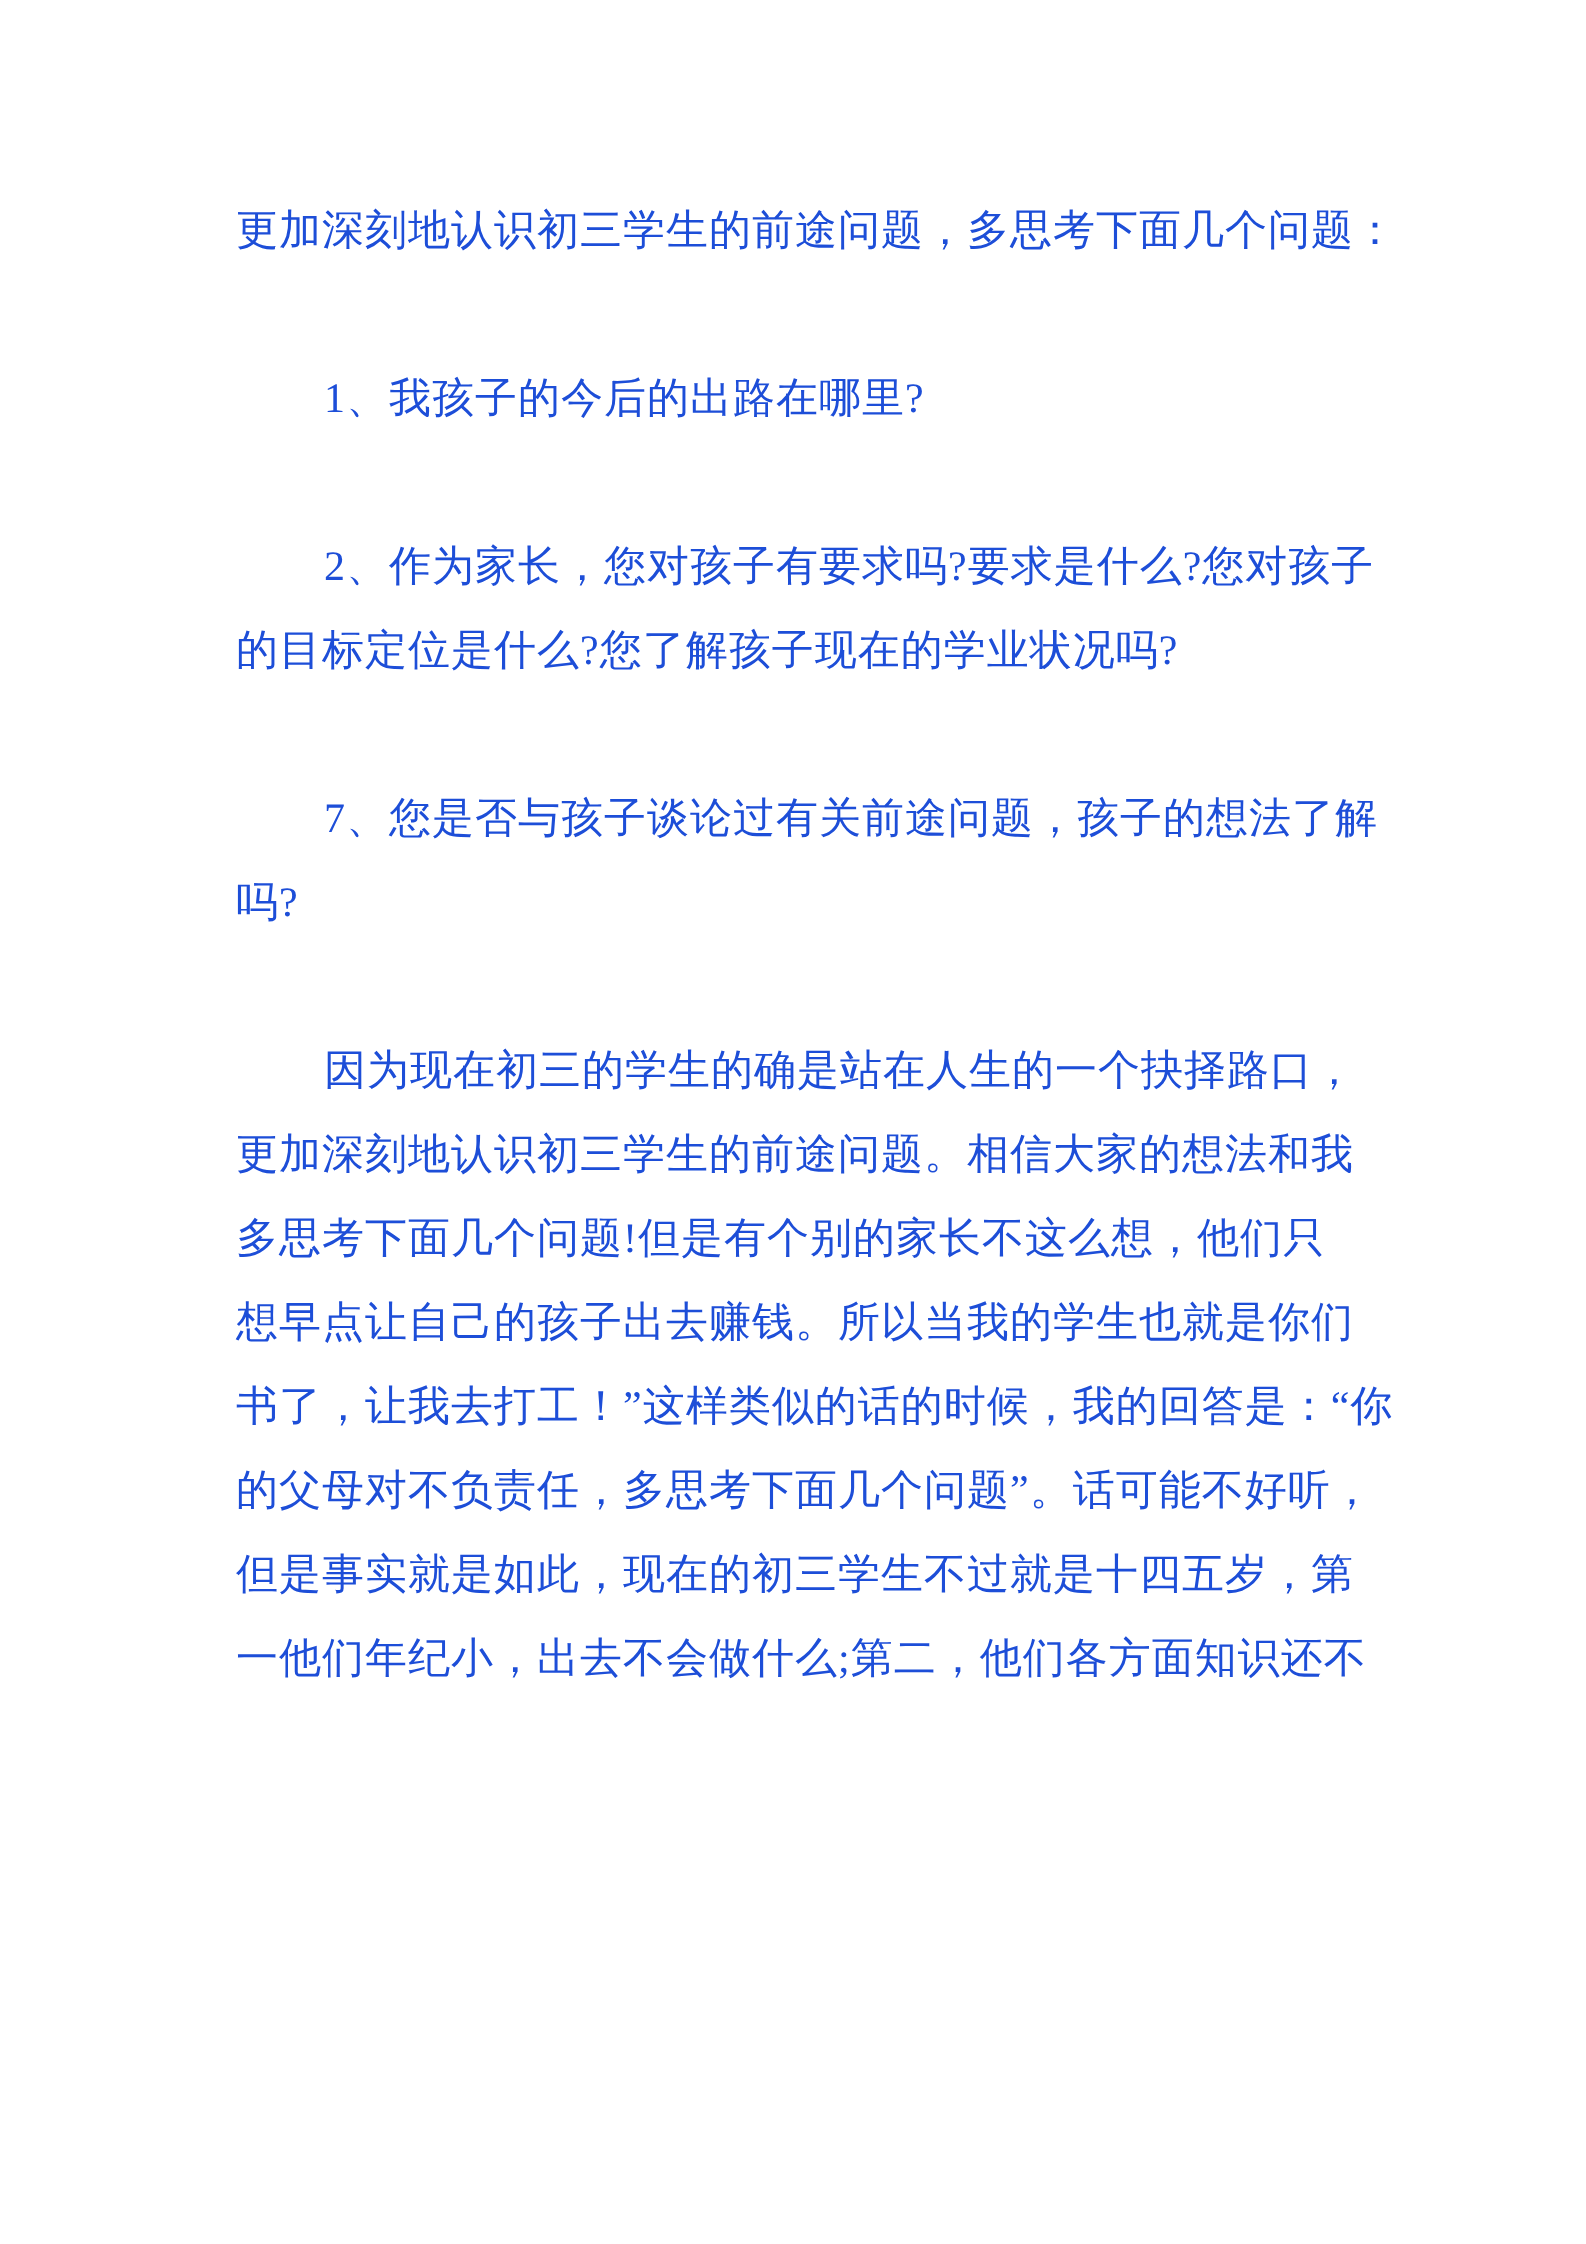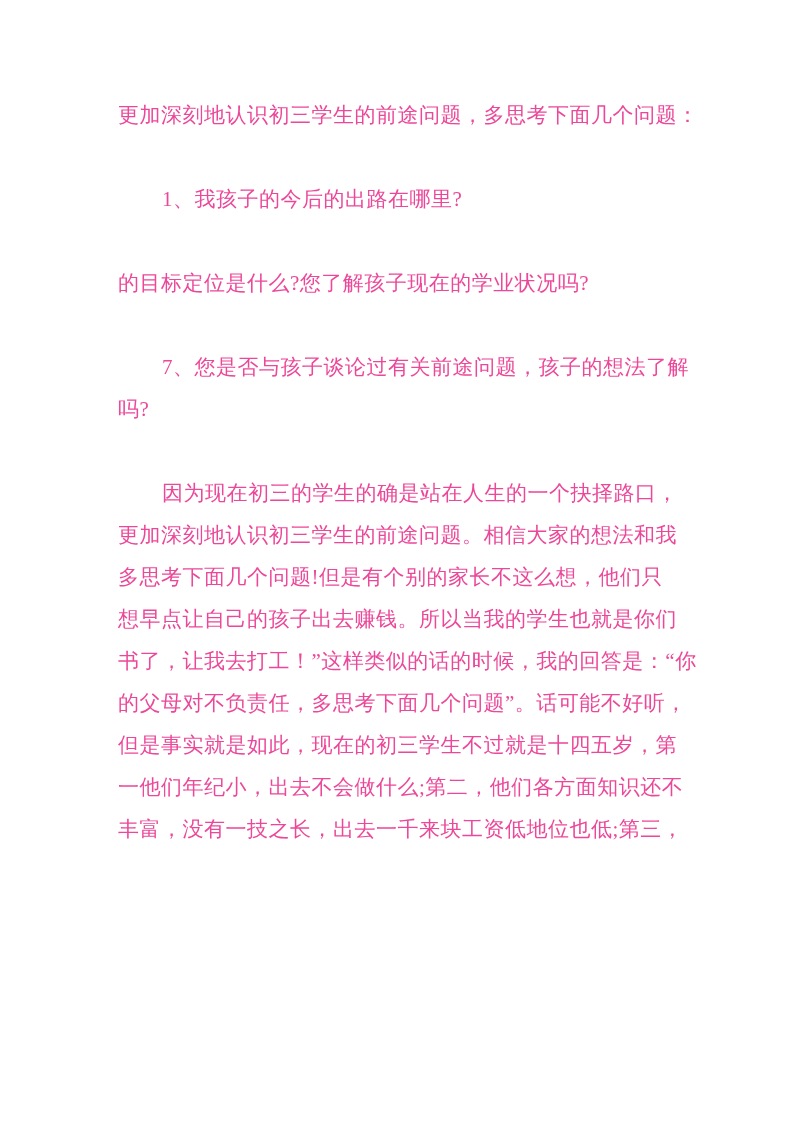--- a/index.html
+++ b/index.html
@@ -20,54 +20,54 @@
   .para {
     margin: 0 0 42px 0;
   }
   .para:last-child {
     margin-bottom: 0;
   }
   .line {
     font-size: 21px;
     line-height: 42px;
     letter-spacing: 0.5px;
-    color: #ec4899;
+    color: #1d4ed8;
     white-space: pre;
   }
   .indent {
     padding-left: 44px;
   }
 </style>
 </head>
 <body>
 
 <div class="page">
 
   <div class="para">
     <div class="line">更加深刻地认识初三学生的前途问题，多思考下面几个问题：</div>
   </div>
 
   <div class="para">
     <div class="line indent">1、我孩子的今后的出路在哪里?</div>
   </div>
 
   <div class="para">
+    <div class="line indent">2、作为家长，您对孩子有要求吗?要求是什么?您对孩子</div>
     <div class="line">的目标定位是什么?您了解孩子现在的学业状况吗?</div>
   </div>
 
   <div class="para">
     <div class="line indent">7、您是否与孩子谈论过有关前途问题，孩子的想法了解</div>
     <div class="line">吗?</div>
   </div>
 
   <div class="para">
     <div class="line indent">因为现在初三的学生的确是站在人生的一个抉择路口，</div>
     <div class="line">更加深刻地认识初三学生的前途问题。相信大家的想法和我</div>
     <div class="line">多思考下面几个问题!但是有个别的家长不这么想，他们只</div>
     <div class="line">想早点让自己的孩子出去赚钱。所以当我的学生也就是你们</div>
     <div class="line">书了，让我去打工！”这样类似的话的时候，我的回答是：“你</div>
     <div class="line">的父母对不负责任，多思考下面几个问题”。话可能不好听，</div>
     <div class="line">但是事实就是如此，现在的初三学生不过就是十四五岁，第</div>
     <div class="line">一他们年纪小，出去不会做什么;第二，他们各方面知识还不</div>
-    <div class="line">丰富，没有一技之长，出去一千来块工资低地位也低;第三，</div>
   </div>
 
 </div>
 
 </body></html>

